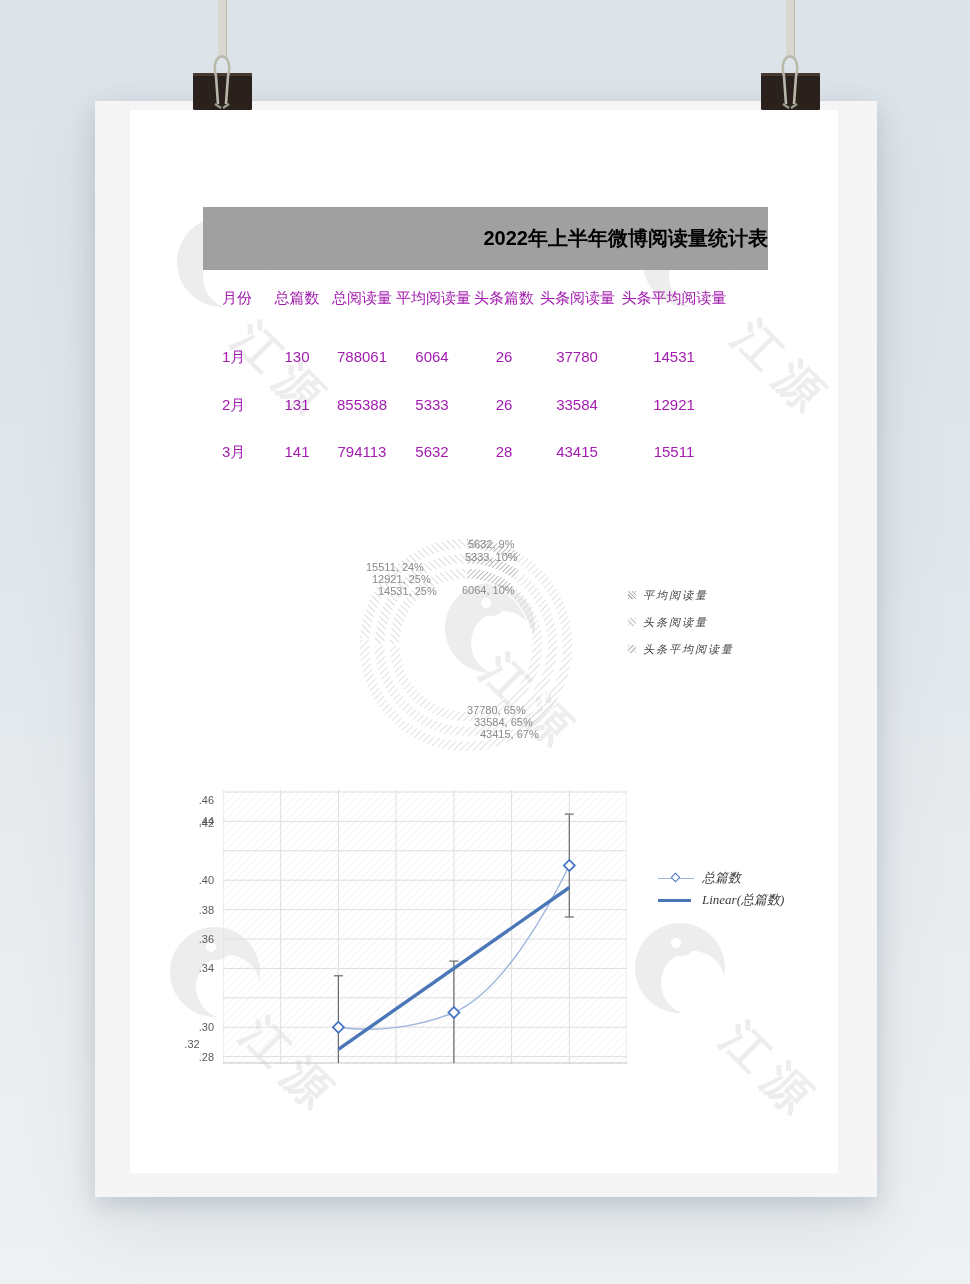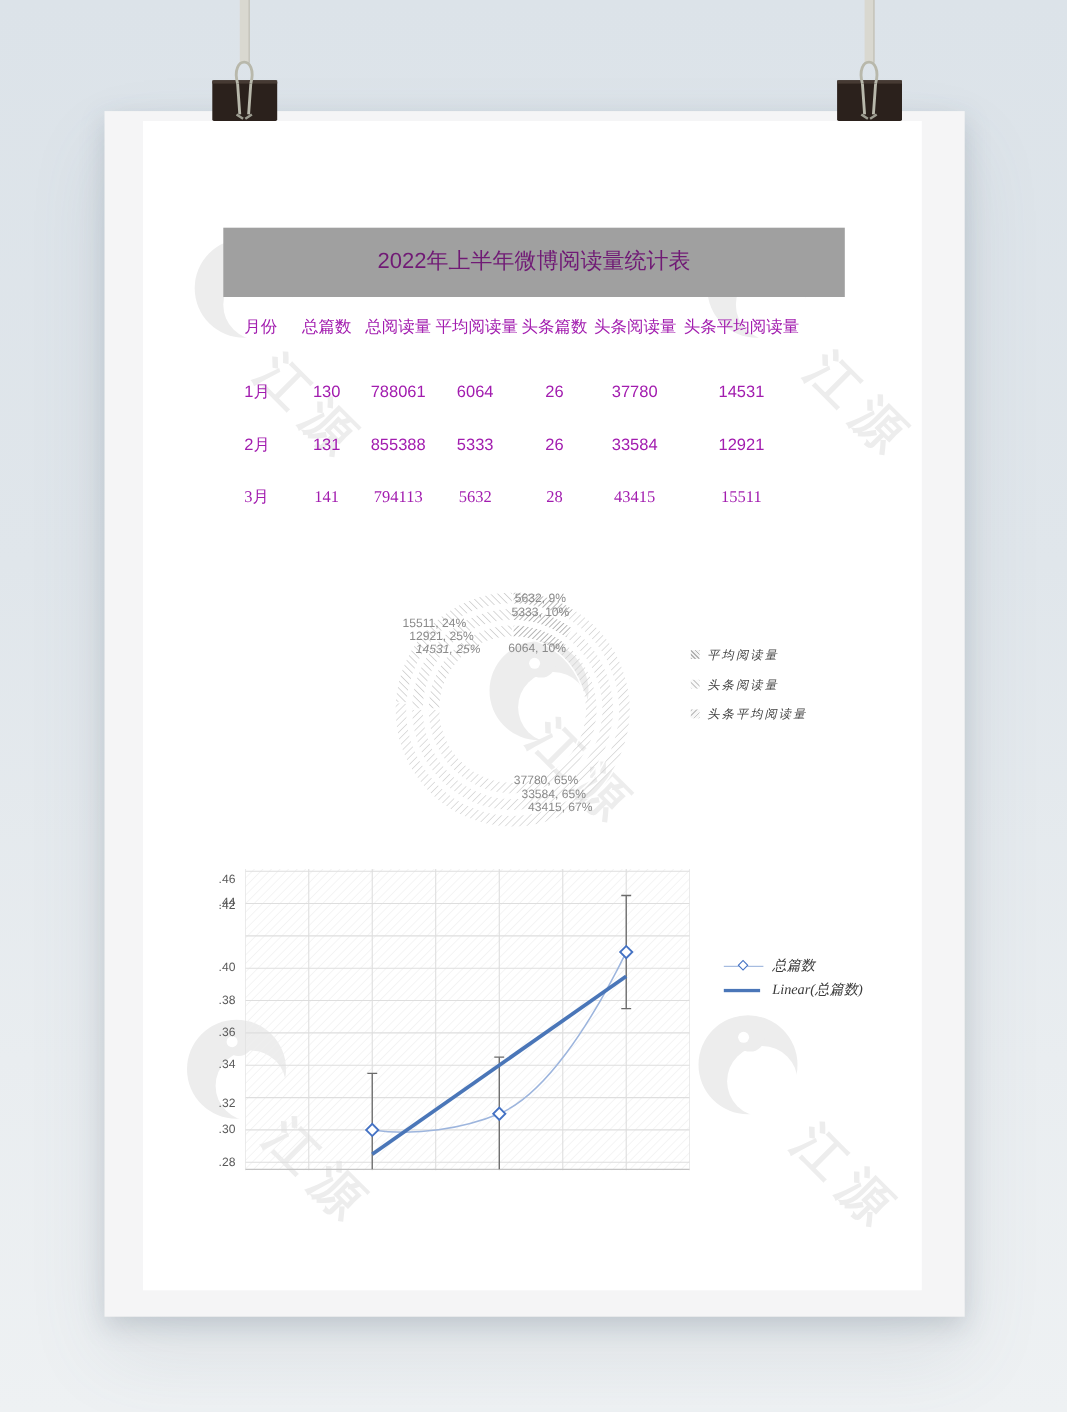--- a/index.html
+++ b/index.html
@@ -14,33 +14,33 @@
   
   .poster{position:absolute;left:95px;top:101px;width:782px;height:1096px;background:#f5f5f6;
     box-shadow:0 8px 22px rgba(96,112,128,.25),0 34px 70px rgba(96,112,128,.12);z-index:2;}
   .page{position:absolute;left:35px;top:9px;width:708px;height:1063px;background:#ffffff;}
   
   .wm{position:absolute;z-index:0;pointer-events:none;}
   .wm-text{position:absolute;font-weight:bold;font-size:46px;letter-spacing:12px;color:#ededed;
     white-space:nowrap;transform:translate(-50%,-50%) rotate(45deg);z-index:0;pointer-events:none;}
   
   .title-bar{position:absolute;left:73px;top:97px;width:565px;height:63px;background:#a0a0a0;z-index:1;}
-  .title-bar .t{display:block;text-align:center;line-height:63px;font-size:20px;font-weight:normal;color:#701a75;}
+  .title-bar .t{display:block;text-align:right;line-height:63px;font-size:20px;font-weight:bold;color:#000000;}
   
   .stats-table{position:absolute;left:73px;top:180px;width:565px;z-index:1;
     font-size:15px;color:#a21caf;}
   .t-row{display:grid;grid-template-columns:63px 62px 68px 72px 72px 74px 120px;height:16px;line-height:16px;}
   .t-row .c{text-align:center;white-space:nowrap;}
   .t-row .c:first-child{text-align:left;padding-left:19px;}
   .t-row.hdr{font-weight:normal;}
-  .t-row.r1{margin-top:43px;} .t-row.r2{margin-top:32px;} .t-row.r3{margin-top:31px;font-family:Liberation Serif, serif;}
+  .t-row.r1{margin-top:43px;} .t-row.r2{margin-top:32px;} .t-row.r3{margin-top:31px;}
   #donut-svg{position:absolute;left:226px;top:425px;}
   .donut-label{position:absolute;font-size:11px;color:#8a8a8a;white-space:nowrap;z-index:2;}
   .dl0{left:338px;top:428px;} .dl1{left:335px;top:441px;} .dl2{left:332px;top:474px;}
-  .dl3{left:236px;top:451px;} .dl4{left:242px;top:463px;} .dl5{left:248px;top:475px;font-style:italic;}
+  .dl3{left:236px;top:451px;} .dl4{left:242px;top:463px;} .dl5{left:248px;top:475px;}
   .dl6{left:337px;top:594px;} .dl7{left:344px;top:606px;} .dl8{left:350px;top:618px;}
   .donut-legend{position:absolute;left:498px;z-index:2;display:flex;align-items:center;height:14px;}
   .dleg0{top:478px;} .dleg1{top:505px;} .dleg2{top:532px;}
   .swatch{width:8px;height:8px;margin-right:7px;flex:none;}
   .sw0{background:repeating-linear-gradient(45deg,#b2b2b2 0 1px,#f2f2f2 1px 2.6px);}
   .sw1{background:repeating-linear-gradient(45deg,#cfcfcf 0 1px,#fafafa 1px 3.4px);}
   .sw2{background:repeating-linear-gradient(-45deg,#c6c6c6 0 1px,#f7f7f7 1px 3.4px);}
   .donut-legend .lbl{font-size:11px;color:#3f3f3f;font-style:italic;letter-spacing:2px;
     font-family:"Liberation Serif","DejaVu Serif",serif;white-space:nowrap;}
   
@@ -249,21 +249,21 @@
           <rect x="342.4" y="71.6" width="7.8" height="7.8" transform="rotate(45 346.3 75.5)" fill="#ffffff" stroke="#4472c4" stroke-width="1.7"></rect>
         </svg>
       <div id="yticks">
           <div class="ytick" style="top: 683px; text-align: right;">.46</div>
           <div class="ytick" style="top: 704.4px;">.44</div>
           <div class="ytick" style="top: 706px;">.42</div>
           <div class="ytick" style="top: 763.2px;">.40</div>
           <div class="ytick" style="top: 792.6px;">.38</div>
           <div class="ytick" style="top: 822px;">.36</div>
           <div class="ytick" style="top: 851.4px;">.34</div>
-          <div class="ytick" style="top: 886px;">.32</div>
+          <div class="ytick" style="top: 927px; text-align: center;">.32</div>
           <div class="ytick" style="top: 910.2px;">.30</div>
           <div class="ytick" style="top: 939.6px;">.28</div>
         </div>
       <div class="lc-legend lcleg0">
         <span class="lc-marker">
             <span class="ln"></span>
             <span class="dm"></span>
           </span>
         <span class="lbl">总篇数</span>
       </div>

